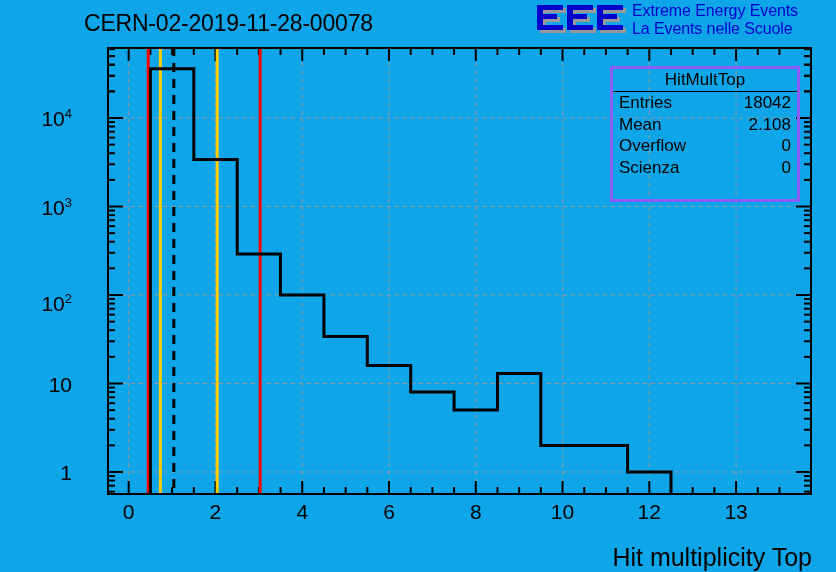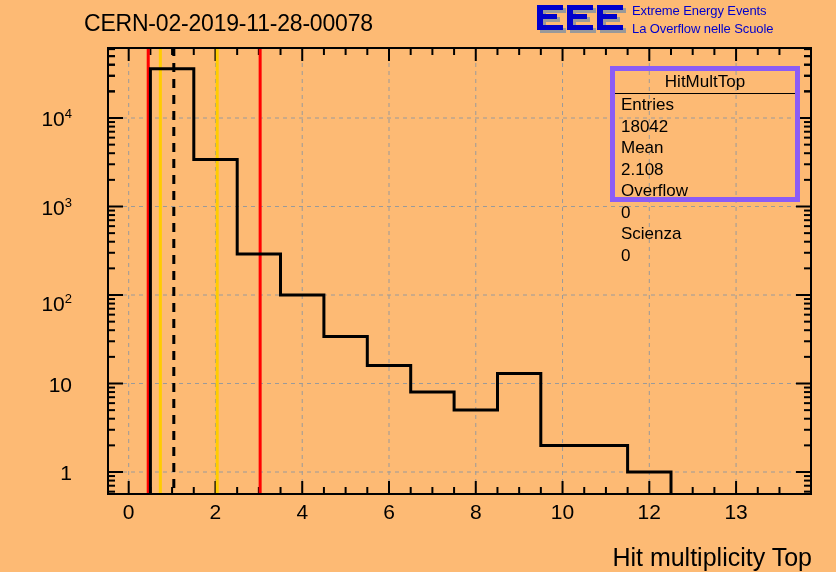--- a/index.html
+++ b/index.html
@@ -1,28 +1,28 @@
 <!DOCTYPE html>
 <html><head>
 <meta charset="utf-8">
 <style>
   html,body{margin:0;padding:0;background:#ffffff;}
   body{width:836px;height:572px;font-family:"Liberation Sans",sans-serif;overflow:hidden;}
-  #root{position:relative;width:836px;height:572px;background:#fdba74;text-decoration:underline;}
+  #root{position:relative;width:836px;height:572px;background:#0ea5e9;text-decoration:underline;}
 
   
   .title{
     position:absolute;left:84px;top:10px;
     font-size:23px;color:#000;white-space:nowrap;letter-spacing:-0.2px;
   }
   .logo-wrap{position:absolute;left:536px;top:2px;width:296px;height:38px;}
   .logo-eee{position:absolute;left:0px;top:1px;width:92px;height:34px;}
   .logo-text{
     position:absolute;left:96px;top:0px;
-    color:#0000cc;font-size:13px;line-height:18px;white-space:nowrap;
+    color:#0000cc;font-size:16px;line-height:18px;white-space:nowrap;
   }
   .logo-text div{letter-spacing:-0.1px;}
 
   
   .frame{
     position:absolute;left:107px;top:47px;width:705px;height:448px;
     border:2px solid #000;box-sizing:border-box;background:transparent;
   }
   .plotsvg{position:absolute;left:0;top:0;width:836px;height:572px;}
 
@@ -34,29 +34,29 @@
   .xlab{
     position:absolute;font-size:21px;color:#000;text-align:center;white-space:nowrap;
   }
   .xtitle{
     position:absolute;right:24px;top:543px;font-size:25px;color:#000;white-space:nowrap;
   }
 
   
   .stats{
     position:absolute;left:610px;top:66px;width:190px;height:136px;
-    background:transparent;border:5px solid #8b5cf6;box-sizing:border-box;
+    background:transparent;border:3px solid #8b5cf6;box-sizing:border-box;
     font-size:17px;color:#000;
   }
   .stats .hdr{
     text-align:center;padding:1px 0 1px 0;border-bottom:1px solid #000;
     font-size:17px;
   }
   .stats .row{
-    display:flex;justify-content:space-between;padding:0px 6px;line-height:21.5px;flex-direction:column;
+    display:flex;justify-content:space-between;padding:0px 6px;line-height:21.5px;
   }
   .stats .row .k{white-space:nowrap;}
   .stats .row .v{white-space:nowrap;}
 </style>
 </head>
 <body>
 
 <div id="root">
 
   <div class="title">CERN-02-2019-11-28-00078</div>
@@ -87,21 +87,21 @@
         <rect x="31" y="11" width="20" height="5"></rect>
         <rect x="31" y="22" width="26" height="5"></rect>
         <rect x="61" y="2" width="26" height="5"></rect>
         <rect x="61" y="2" width="6" height="25"></rect>
         <rect x="61" y="11" width="20" height="5"></rect>
         <rect x="61" y="22" width="26" height="5"></rect>
       </g>
     </svg>
     <div class="logo-text">
       <div>Extreme Energy Events</div>
-      <div>La Overflow nelle Scuole</div>
+      <div>La Events nelle Scuole</div>
     </div>
   </div>
 
   <svg class="plotsvg">
     <g id="gridlines" stroke="#9a9a9a" stroke-width="1" stroke-dasharray="4,4" fill="none">
         <line x1="107" y1="472" x2="812" y2="472"></line>
         <line x1="107" y1="383.5" x2="812" y2="383.5"></line>
         <line x1="107" y1="295" x2="812" y2="295"></line>
         <line x1="107" y1="206.5" x2="812" y2="206.5"></line>
         <line x1="107" y1="118" x2="812" y2="118"></line>

